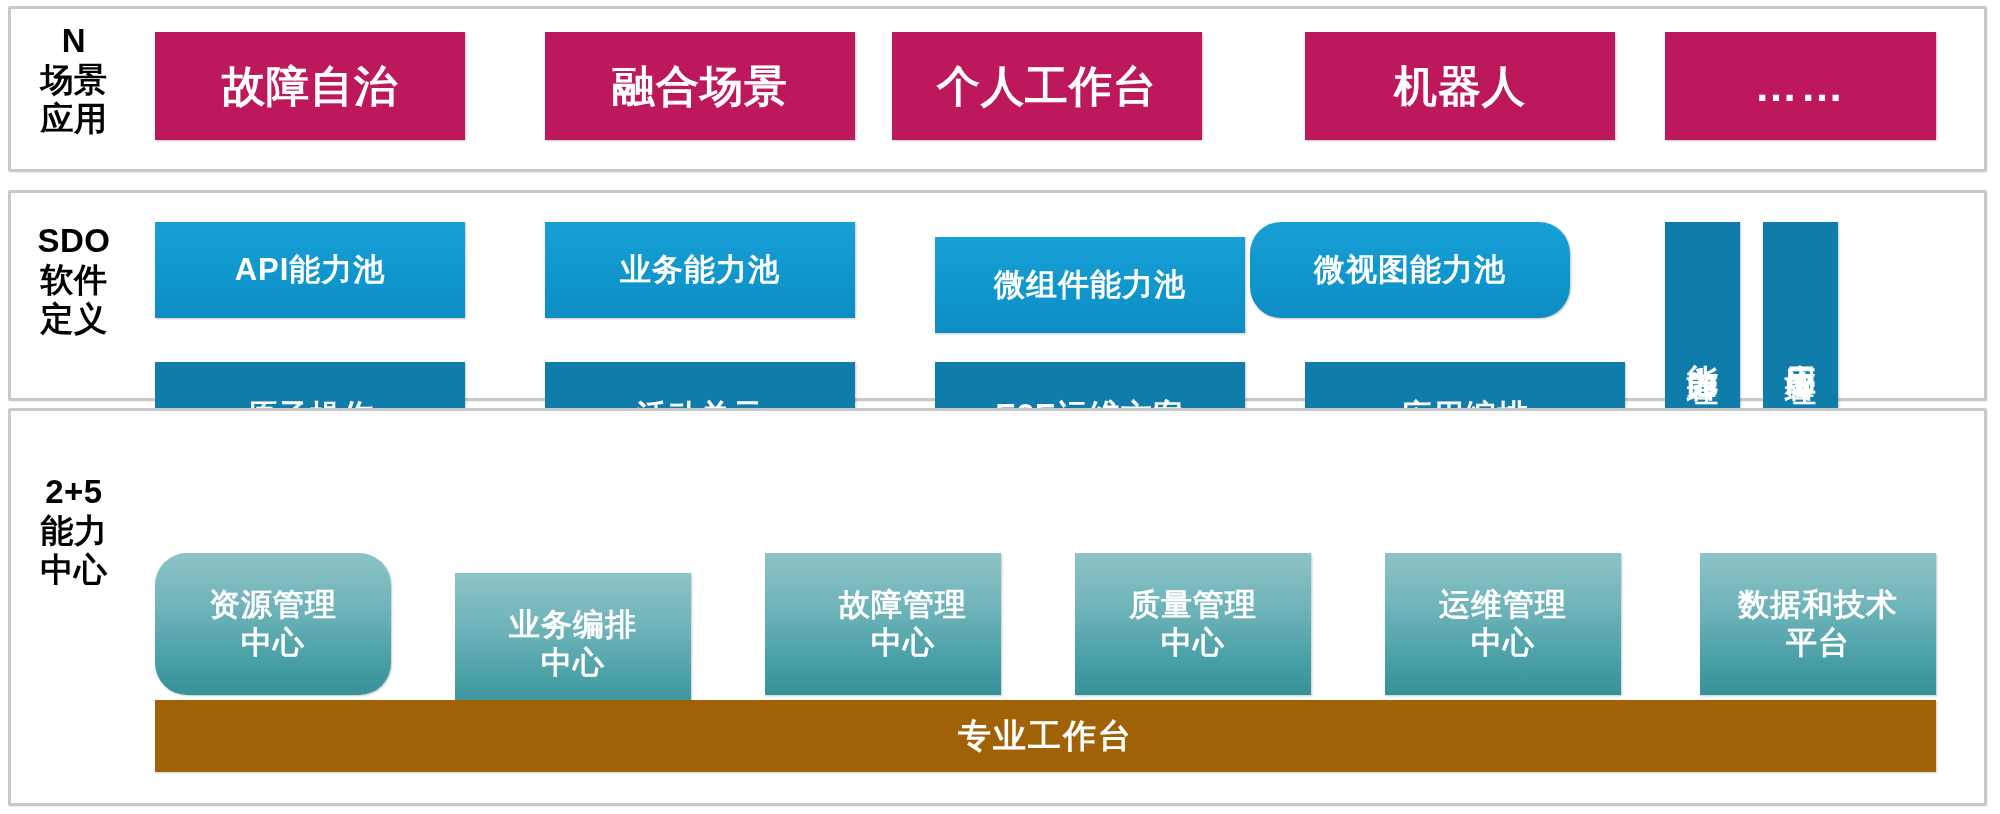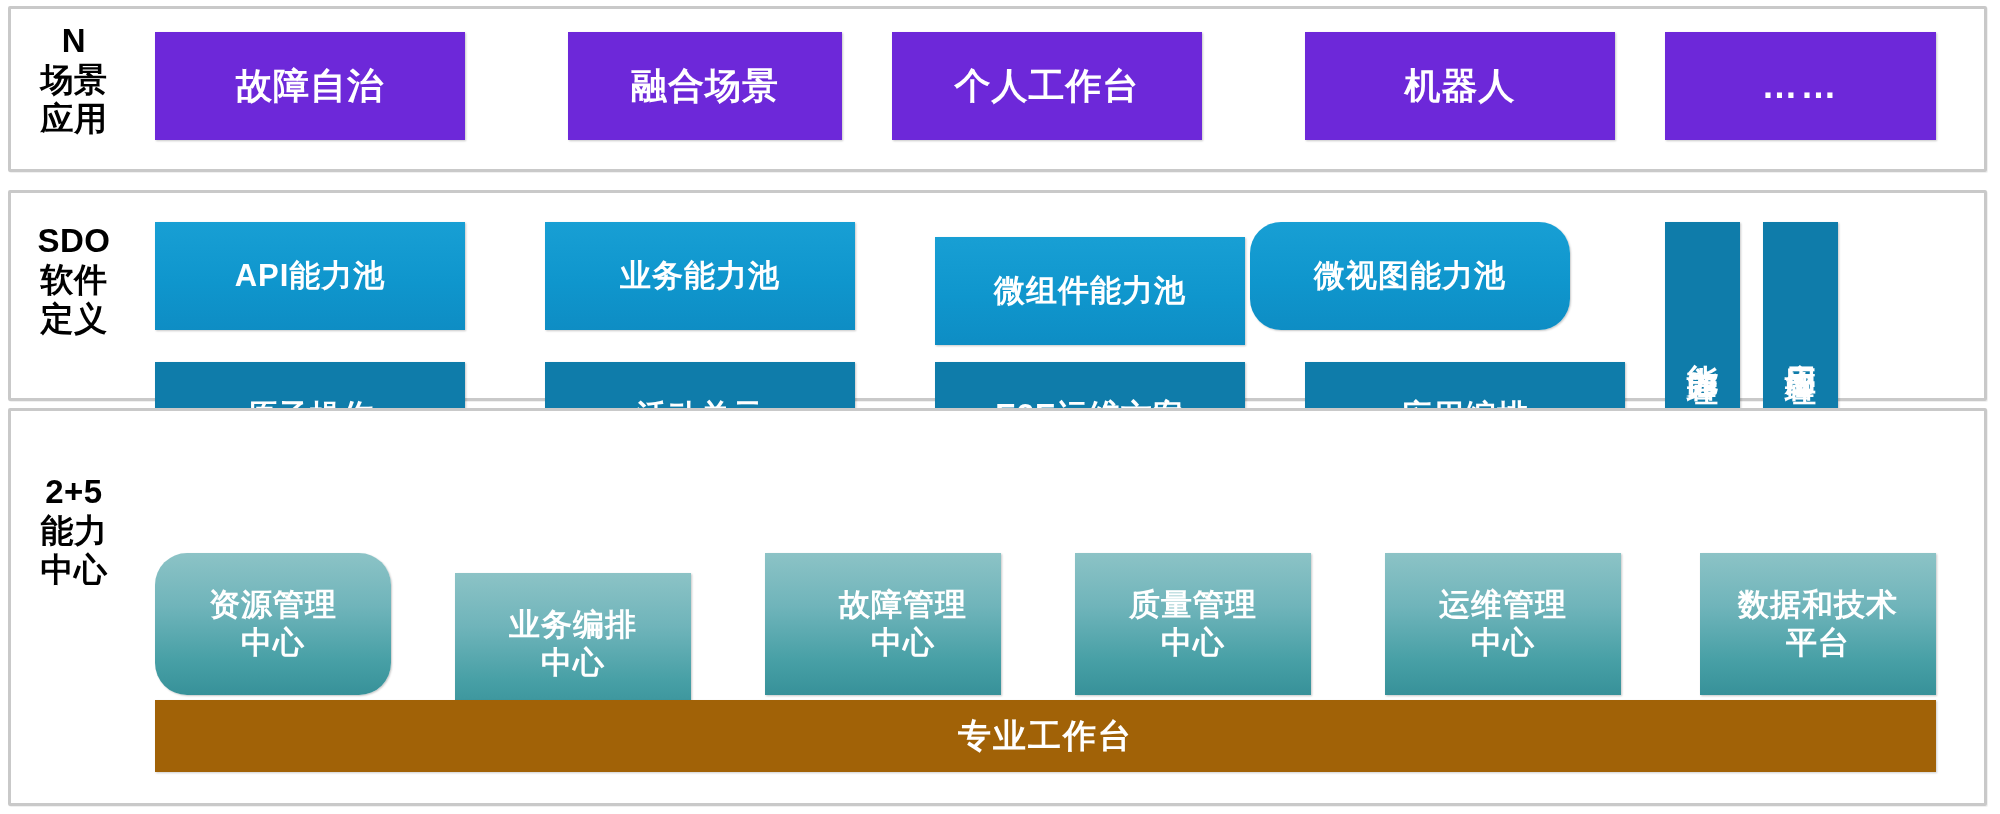--- a/index.html
+++ b/index.html
@@ -63,33 +63,33 @@
     color: #ffffff;
     font-weight: bold;
     line-height: 1.22;
     letter-spacing: 1px;
     box-shadow: 1px 1px 2px rgba(0,0,0,0.22);
     user-select: none;
   }
 
   
   .tile-scenario {
-    background: #6d28d9;
-    font-size: 36px;
+    background: #be185d;
+    font-size: 43px;
     top: 32px;
     height: 108px;
   }
   .tile-scenario.dots { letter-spacing: 3px; }
 
   
   .tile-sdo-top {
     background: linear-gradient(180deg, #189fd4 0%, #0f96cd 55%, #0e8dc4 100%);
     font-size: 31px;
     top: 222px;
-    height: 108px;
+    height: 96px;
   }
   
   .tile-sdo-bottom {
     background: #0f7caa;
     font-size: 31px;
     top: 362px;
     height: 108px;
   }
   
   .tile-sdo-vert {
@@ -137,21 +137,21 @@
 
   <div class="layer layer-scenario"></div>
 
   <div class="row-label label-scenario">
     <span>N</span>
     <span>场景</span>
     <span>应用</span>
   </div>
 
   <div class="tile tile-scenario" style="left:155px; width:310px;">故障自治</div>
-  <div class="tile tile-scenario" style="left:568px; width:274px;">融合场景</div>
+  <div class="tile tile-scenario" style="left:545px; width:310px;">融合场景</div>
   <div class="tile tile-scenario" style="left:892px; width:310px;">个人工作台</div>
   <div class="tile tile-scenario" style="left:1305px; width:310px;">机器人</div>
   <div class="tile tile-scenario dots" style="left:1665px; width:271px;">……</div>
 
   <div class="layer layer-sdo"></div>
 
   <div class="row-label label-sdo">
     <span>SDO</span>
     <span>软件</span>
     <span>定义</span>

